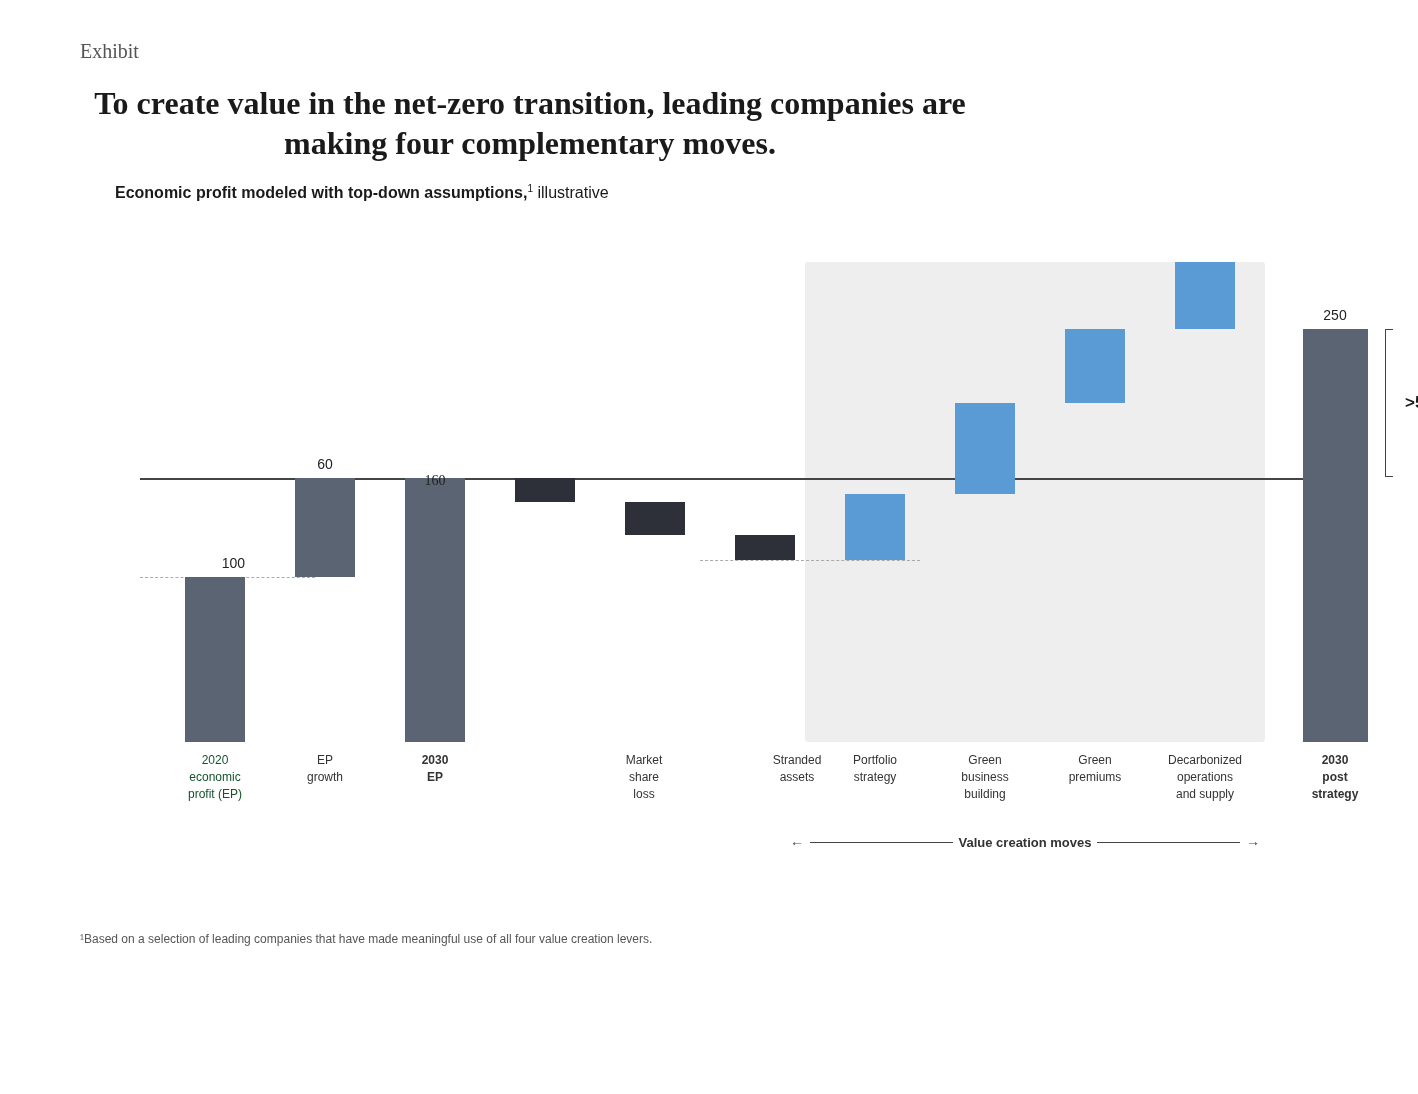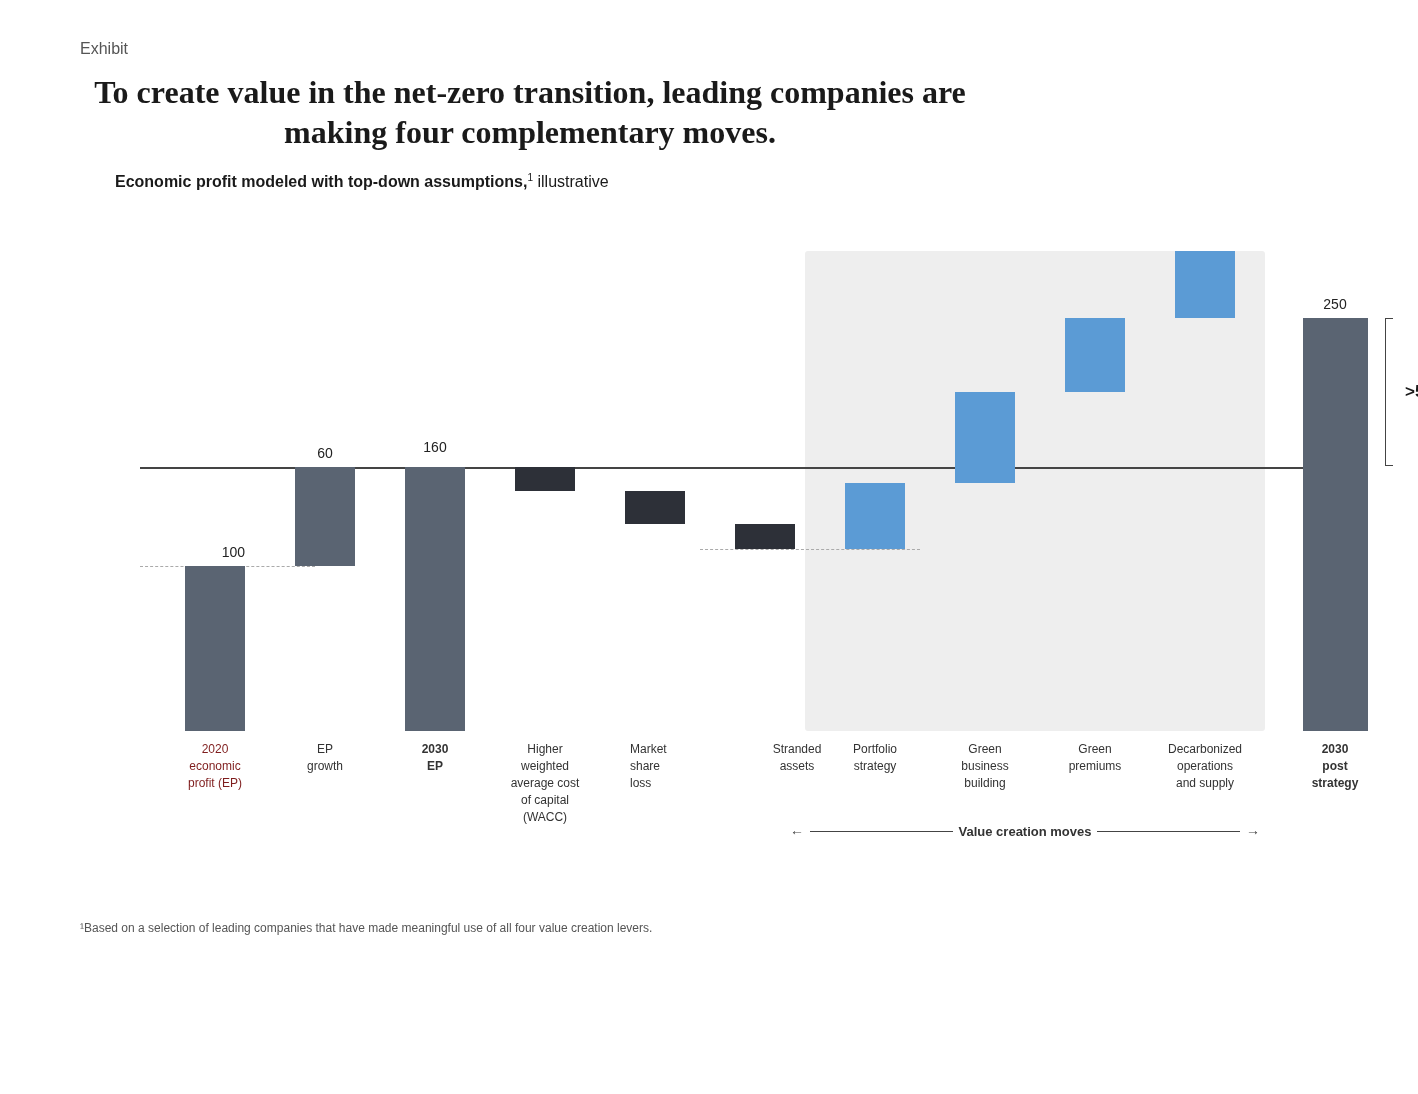--- a/index.html
+++ b/index.html
@@ -5,24 +5,24 @@
     * { box-sizing: border-box; margin: 0; padding: 0; }
     body {
       background: #ffffff;
       font-family: 'Georgia', serif;
       width: 1418px;
       min-height: 1094px;
       padding: 40px 80px;
       color: #1a1a1a;
     }
     .exhibit-label {
-      font-size: 16px;
+      font-size: 20px;
       color: #555;
-      margin-bottom: 14px;
-      font-family: Liberation Sans, sans-serif;
+      margin-bottom: 20px;
+      font-family: Liberation Serif, serif;
     }
     .main-title {
       font-size: 32px;
       font-weight: bold;
       line-height: 1.25;
       margin-bottom: 20px;
       max-width: 900px;
       text-align: center;
     }
     .subtitle {
@@ -69,35 +69,34 @@
 
   <div style="position: absolute; left: 725px; top: 30px; width: 460px; height: 480px; background: rgb(238, 238, 238); border-radius: 3px;"></div>
       <div style="position: absolute; left: 60px; top: 245.172px; width: 1220px; height: 2px; background: rgb(68, 68, 68);"></div>
       <div style="position: absolute; left: 60px; top: 344.483px; width: 175px; height: 1px; border-top: 1px dashed rgb(170, 170, 170);"></div>
       <div style="position: absolute; left: 620px; top: 327.931px; width: 220px; height: 1px; border-top: 1px dashed rgb(170, 170, 170);"></div>
       <div style="position: absolute; background: rgb(90, 100, 114); left: 105px; top: 344.483px; height: 165.517px; width: 60px;"></div>
       <div style="position: absolute; left: 105px; top: 322.483px; width: 60px; text-align: right; font-family: Arial, sans-serif; font-size: 14px; color: rgb(34, 34, 34);">100</div>
       <div style="position: absolute; background: rgb(90, 100, 114); left: 215px; top: 245.172px; height: 99.3103px; width: 60px;"></div>
       <div style="position: absolute; left: 215px; top: 223.172px; width: 60px; text-align: center; font-family: Arial, sans-serif; font-size: 14px; color: rgb(34, 34, 34);">60</div>
       <div style="position: absolute; background: rgb(90, 100, 114); left: 325px; top: 245.172px; height: 264.828px; width: 60px;"></div>
-      <div style="position: absolute; left: 325px; top: 218px; width: 60px; text-align: center; font-family: Liberation Sans, sans-serif; font-size: 14px; color: rgb(34, 34, 34);">160</div>
+      <div style="position: absolute; left: 325px; top: 241px; width: 60px; text-align: center; font-family: Liberation Serif, serif; font-size: 14px; color: rgb(34, 34, 34);">160</div>
       <div style="position: absolute; background: rgb(45, 48, 56); left: 435px; top: 245.172px; height: 24.8276px; width: 60px;"></div>
       <div style="position: absolute; background: rgb(45, 48, 56); left: 545px; top: 270px; height: 33.1034px; width: 60px;"></div>
       <div style="position: absolute; background: rgb(45, 48, 56); left: 655px; top: 303.103px; height: 24.8276px; width: 60px;"></div>
       <div style="position: absolute; background: rgb(91, 155, 213); left: 765px; top: 261.724px; height: 66.2069px; width: 60px;"></div>
       <div style="position: absolute; background: rgb(91, 155, 213); left: 875px; top: 170.69px; height: 91.0345px; width: 60px;"></div>
       <div style="position: absolute; background: rgb(91, 155, 213); left: 985px; top: 96.2069px; height: 74.4828px; width: 60px;"></div>
       <div style="position: absolute; background: rgb(91, 155, 213); left: 1095px; top: 30px; height: 66.2069px; width: 60px;"></div>
       <div style="position: absolute; background: rgb(90, 100, 114); left: 1222.5px; top: 96.2069px; height: 413.793px; width: 65px;"></div>
       <div style="position: absolute; left: 1225px; top: 74.2069px; width: 60px; text-align: center; font-family: Arial, sans-serif; font-size: 14px; color: rgb(34, 34, 34);">250</div>
-      <div style="position: absolute; left: 90px; top: 520px; width: 90px; text-align: center; font-family: Arial, sans-serif; font-size: 12px; line-height: 1.4; color: #7f1d1d;">2020<br>economic<br>profit (EP)</div>
+      <div style="position: absolute; left: 90px; top: 520px; width: 90px; text-align: center; font-family: Arial, sans-serif; font-size: 12px; line-height: 1.4; color: #14532d;">2020<br>economic<br>profit (EP)</div>
       <div style="position: absolute; left: 200px; top: 520px; width: 90px; text-align: center; font-family: Arial, sans-serif; font-size: 12px; line-height: 1.4; color: rgb(51, 51, 51);">EP<br>growth</div>
       <div style="position: absolute; left: 310px; top: 520px; width: 90px; text-align: center; font-family: Arial, sans-serif; font-size: 12px; line-height: 1.4; color: rgb(51, 51, 51); font-weight: bold;">2030<br>EP</div>
-      <div style="position: absolute; left: 420px; top: 520px; width: 90px; text-align: center; font-family: Arial, sans-serif; font-size: 12px; line-height: 1.4; color: rgb(51, 51, 51);">Higher<br>weighted<br>average cost<br>of capital<br>(WACC)</div>
-      <div style="position: absolute; left: 550px; top: 520px; width: 90px; text-align: left; font-family: Arial, sans-serif; font-size: 12px; line-height: 1.4; color: rgb(51, 51, 51);">Market<br>share<br>loss</div>
+      <div style="position: absolute; left: 519px; top: 520px; width: 90px; text-align: center; font-family: Arial, sans-serif; font-size: 12px; line-height: 1.4; color: rgb(51, 51, 51);">Market<br>share<br>loss</div>
       <div style="position: absolute; left: 672px; top: 520px; width: 90px; text-align: center; font-family: Arial, sans-serif; font-size: 12px; line-height: 1.4; color: rgb(51, 51, 51);">Stranded<br>assets</div>
       <div style="position: absolute; left: 750px; top: 520px; width: 90px; text-align: center; font-family: Arial, sans-serif; font-size: 12px; line-height: 1.4; color: rgb(51, 51, 51);">Portfolio<br>strategy</div>
       <div style="position: absolute; left: 860px; top: 520px; width: 90px; text-align: center; font-family: Arial, sans-serif; font-size: 12px; line-height: 1.4; color: rgb(51, 51, 51);">Green<br>business<br>building</div>
       <div style="position: absolute; left: 970px; top: 520px; width: 90px; text-align: center; font-family: Arial, sans-serif; font-size: 12px; line-height: 1.4; color: rgb(51, 51, 51);">Green<br>premiums</div>
       <div style="position: absolute; left: 1080px; top: 520px; width: 90px; text-align: center; font-family: Arial, sans-serif; font-size: 12px; line-height: 1.4; color: rgb(51, 51, 51);">Decarbonized<br>operations<br>and supply</div>
       <div style="position: absolute; left: 1210px; top: 520px; width: 90px; text-align: center; font-family: Arial, sans-serif; font-size: 12px; line-height: 1.4; color: rgb(51, 51, 51); font-weight: bold;">2030<br>post<br>strategy</div>
       <div style="position: absolute; top: 602px; left: 710px; width: 470px; display: flex; align-items: center; gap: 6px;">
         <span style="font-size: 14px; color: rgb(68, 68, 68);">←</span>
         <div style="flex: 1 1 0%; height: 1px; background: rgb(68, 68, 68);"></div>
         <span style="font-family: Arial, sans-serif; font-size: 13px; font-weight: bold; white-space: nowrap; color: rgb(51, 51, 51);">Value creation moves</span>

